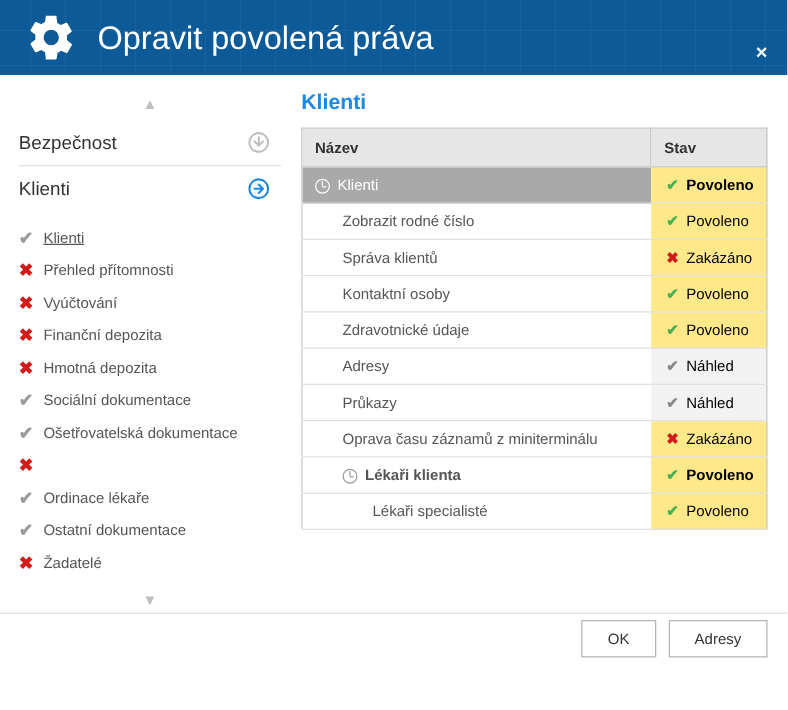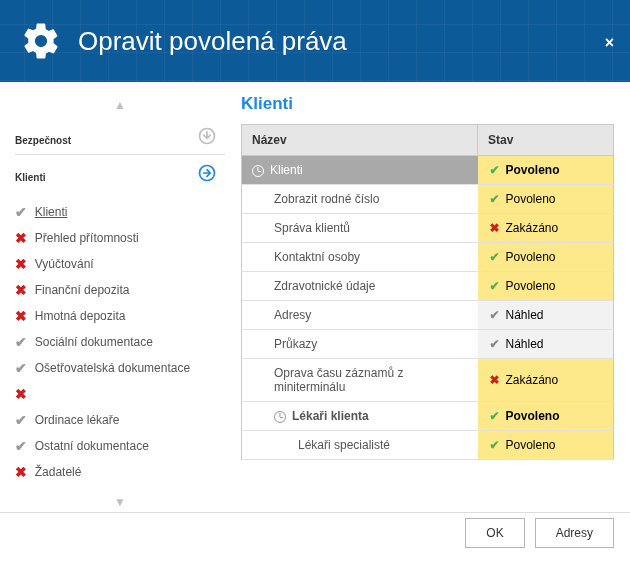--- a/index.html
+++ b/index.html
@@ -1,54 +1,54 @@
 <!DOCTYPE html>
 <html><head>
 <meta charset="utf-8">
 <style>
   * { box-sizing: border-box; margin: 0; padding: 0; }
   body { font-family: "Segoe UI", Tahoma, sans-serif; background: #fff; width: 630px; height: 568px; overflow: hidden; }
 
   .header {
-    height: 82px;
+    height: 60px;
     background: #0d5a98;
     background-image:
       linear-gradient(rgba(255,255,255,0.05) 1px, transparent 1px),
       linear-gradient(90deg, rgba(255,255,255,0.05) 1px, transparent 1px);
     background-size: 28px 28px;
     background-position: -4px -4px;
     display: flex;
     align-items: center;
     padding: 0 20px;
     position: relative;
   }
   .gear-icon { width: 42px; height: 42px; margin-right: 16px; }
   .header-title { color: #fff; font-size: 26px; font-weight: 400; }
   .close-icon { position: absolute; right: 16px; top: 34px; color: #fff; font-size: 16px; cursor: pointer; font-weight: bold; }
 
   .content { display: flex; height: 430px; }
 
   .sidebar { width: 225px; padding: 10px 0 0 15px; display:flex; flex-direction:column; }
   .chevron-up, .chevron-down { text-align: center; color: #bfbfbf; font-size: 12px; padding: 6px 0; }
-  .section-row { display: flex; align-items: flex-end; justify-content: space-between; padding: 8px 8px 8px 0; font-weight: bold; font-size: 10px; color: #333; }
+  .section-row { display: flex; align-items: center; justify-content: space-between; padding: 8px 8px 8px 0; font-weight: normal; font-size: 15px; color: #333; }
   .section-row:not(:last-child){ border-bottom: 1px solid #e0e0e0;}
   .circle-icon { width: 20px; height: 20px; }
   .sidebar-list { list-style: none; padding: 8px 0 4px 0; }
   .sidebar-list li { display: flex; align-items: center; padding: 5px 0; font-size: 12px; color: #555; }
   .sidebar-list li .label { margin-left: 8px; }
   .sidebar-list li .label.underline { text-decoration: underline; }
   .check-gray { color: #9a9a9a; font-size: 14px; font-weight: bold; }
   .x-red { color: #d21c1c; font-size: 14px; font-weight: bold; }
 
   .main { flex: 1; padding: 12px 16px 0 16px; }
   .main-title { color: #1e88e5; font-size: 17px; font-weight: 600; margin-bottom: 10px; }
 
   table { width: 100%; border-collapse: collapse; font-size: 12px; border: 1px solid #c9c9c9; }
   thead th { background: #e6e6e6; text-align: left; padding: 8px 10px; font-weight: bold; border: 1px solid #c9c9c9; color: #333; }
-  thead th:first-child { width: 236px; }
+  thead th:first-child { width: 280px; }
   tbody td { padding: 7px 10px; border-bottom: 1px solid #e0e0e0; }
   tbody tr.selected td.name-cell { background: #a9a9a9; color: #fff; }
   tbody tr.selected td.status-cell { background: #fde88a; }
   td.name-cell { color: #555; }
   td.status-cell { background: #fde88a; white-space: nowrap; }
   td.status-cell.gray { background: #f2f2f2; }
   .indent-1 { padding-left: 32px !important; }
   .indent-2 { padding-left: 56px !important; }
   .bold { font-weight: bold; color: #444; }
   .status-icon { display:inline-block; width: 14px; text-align:center; margin-right: 4px; font-weight: bold; }

